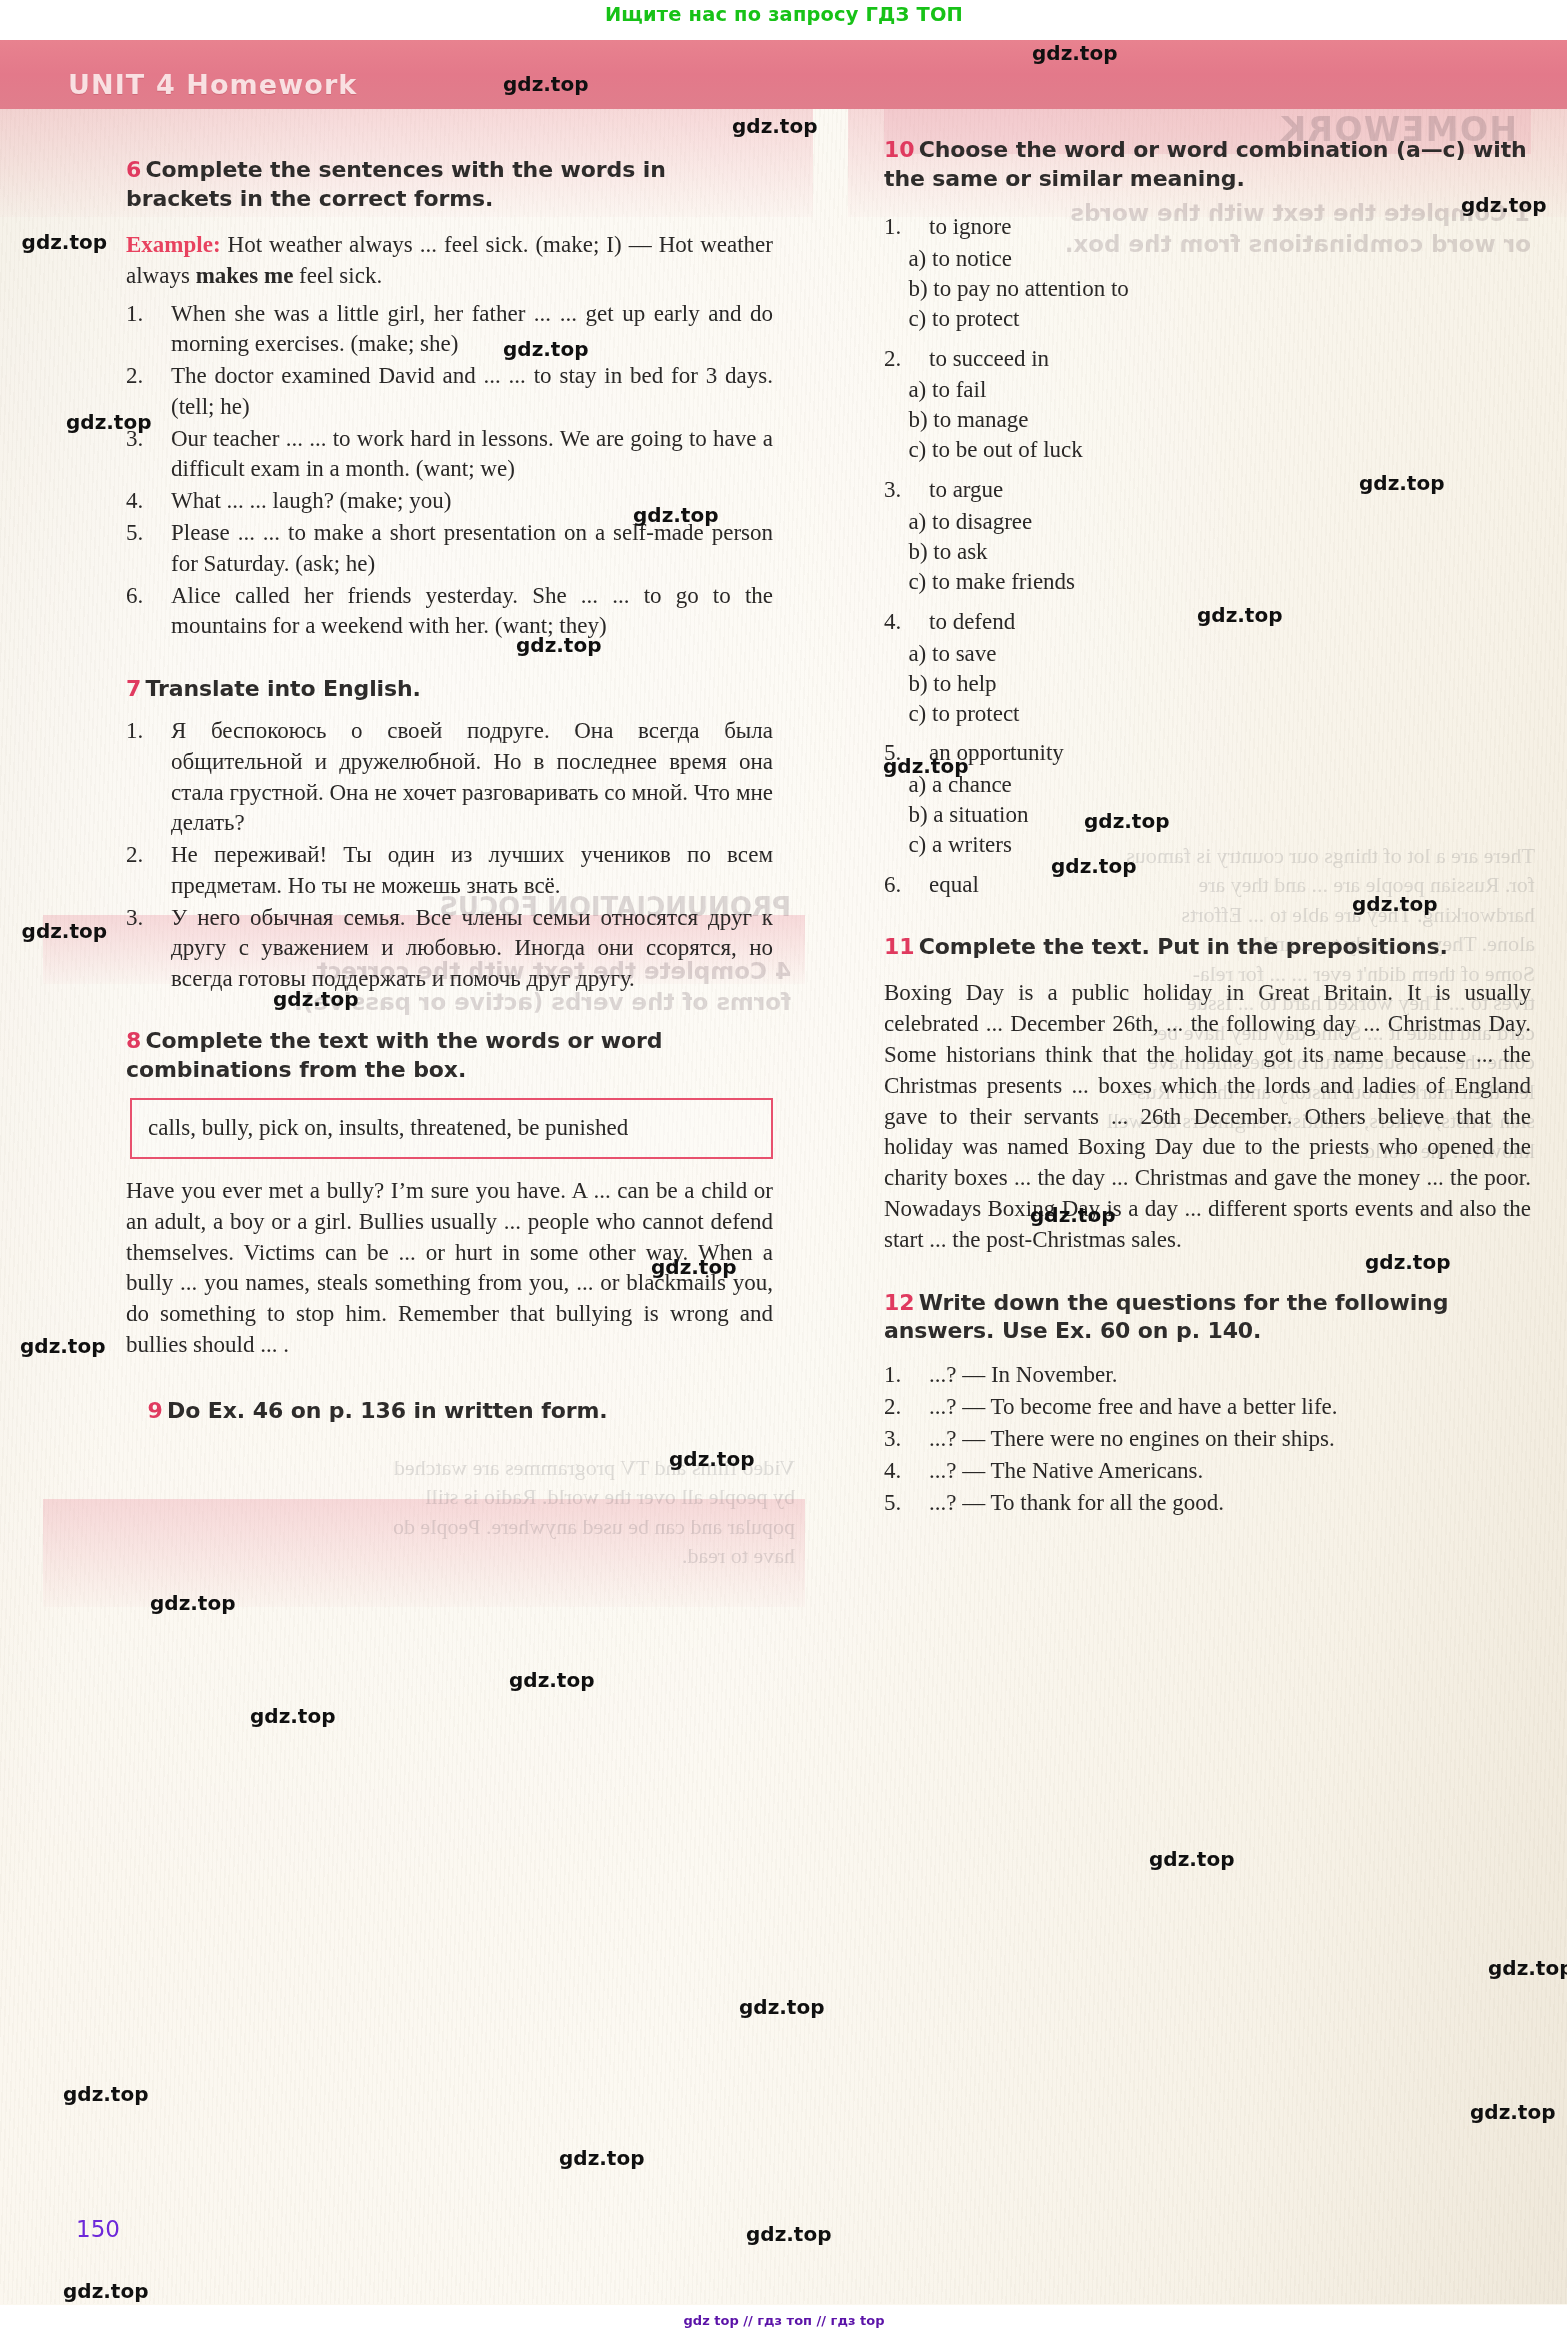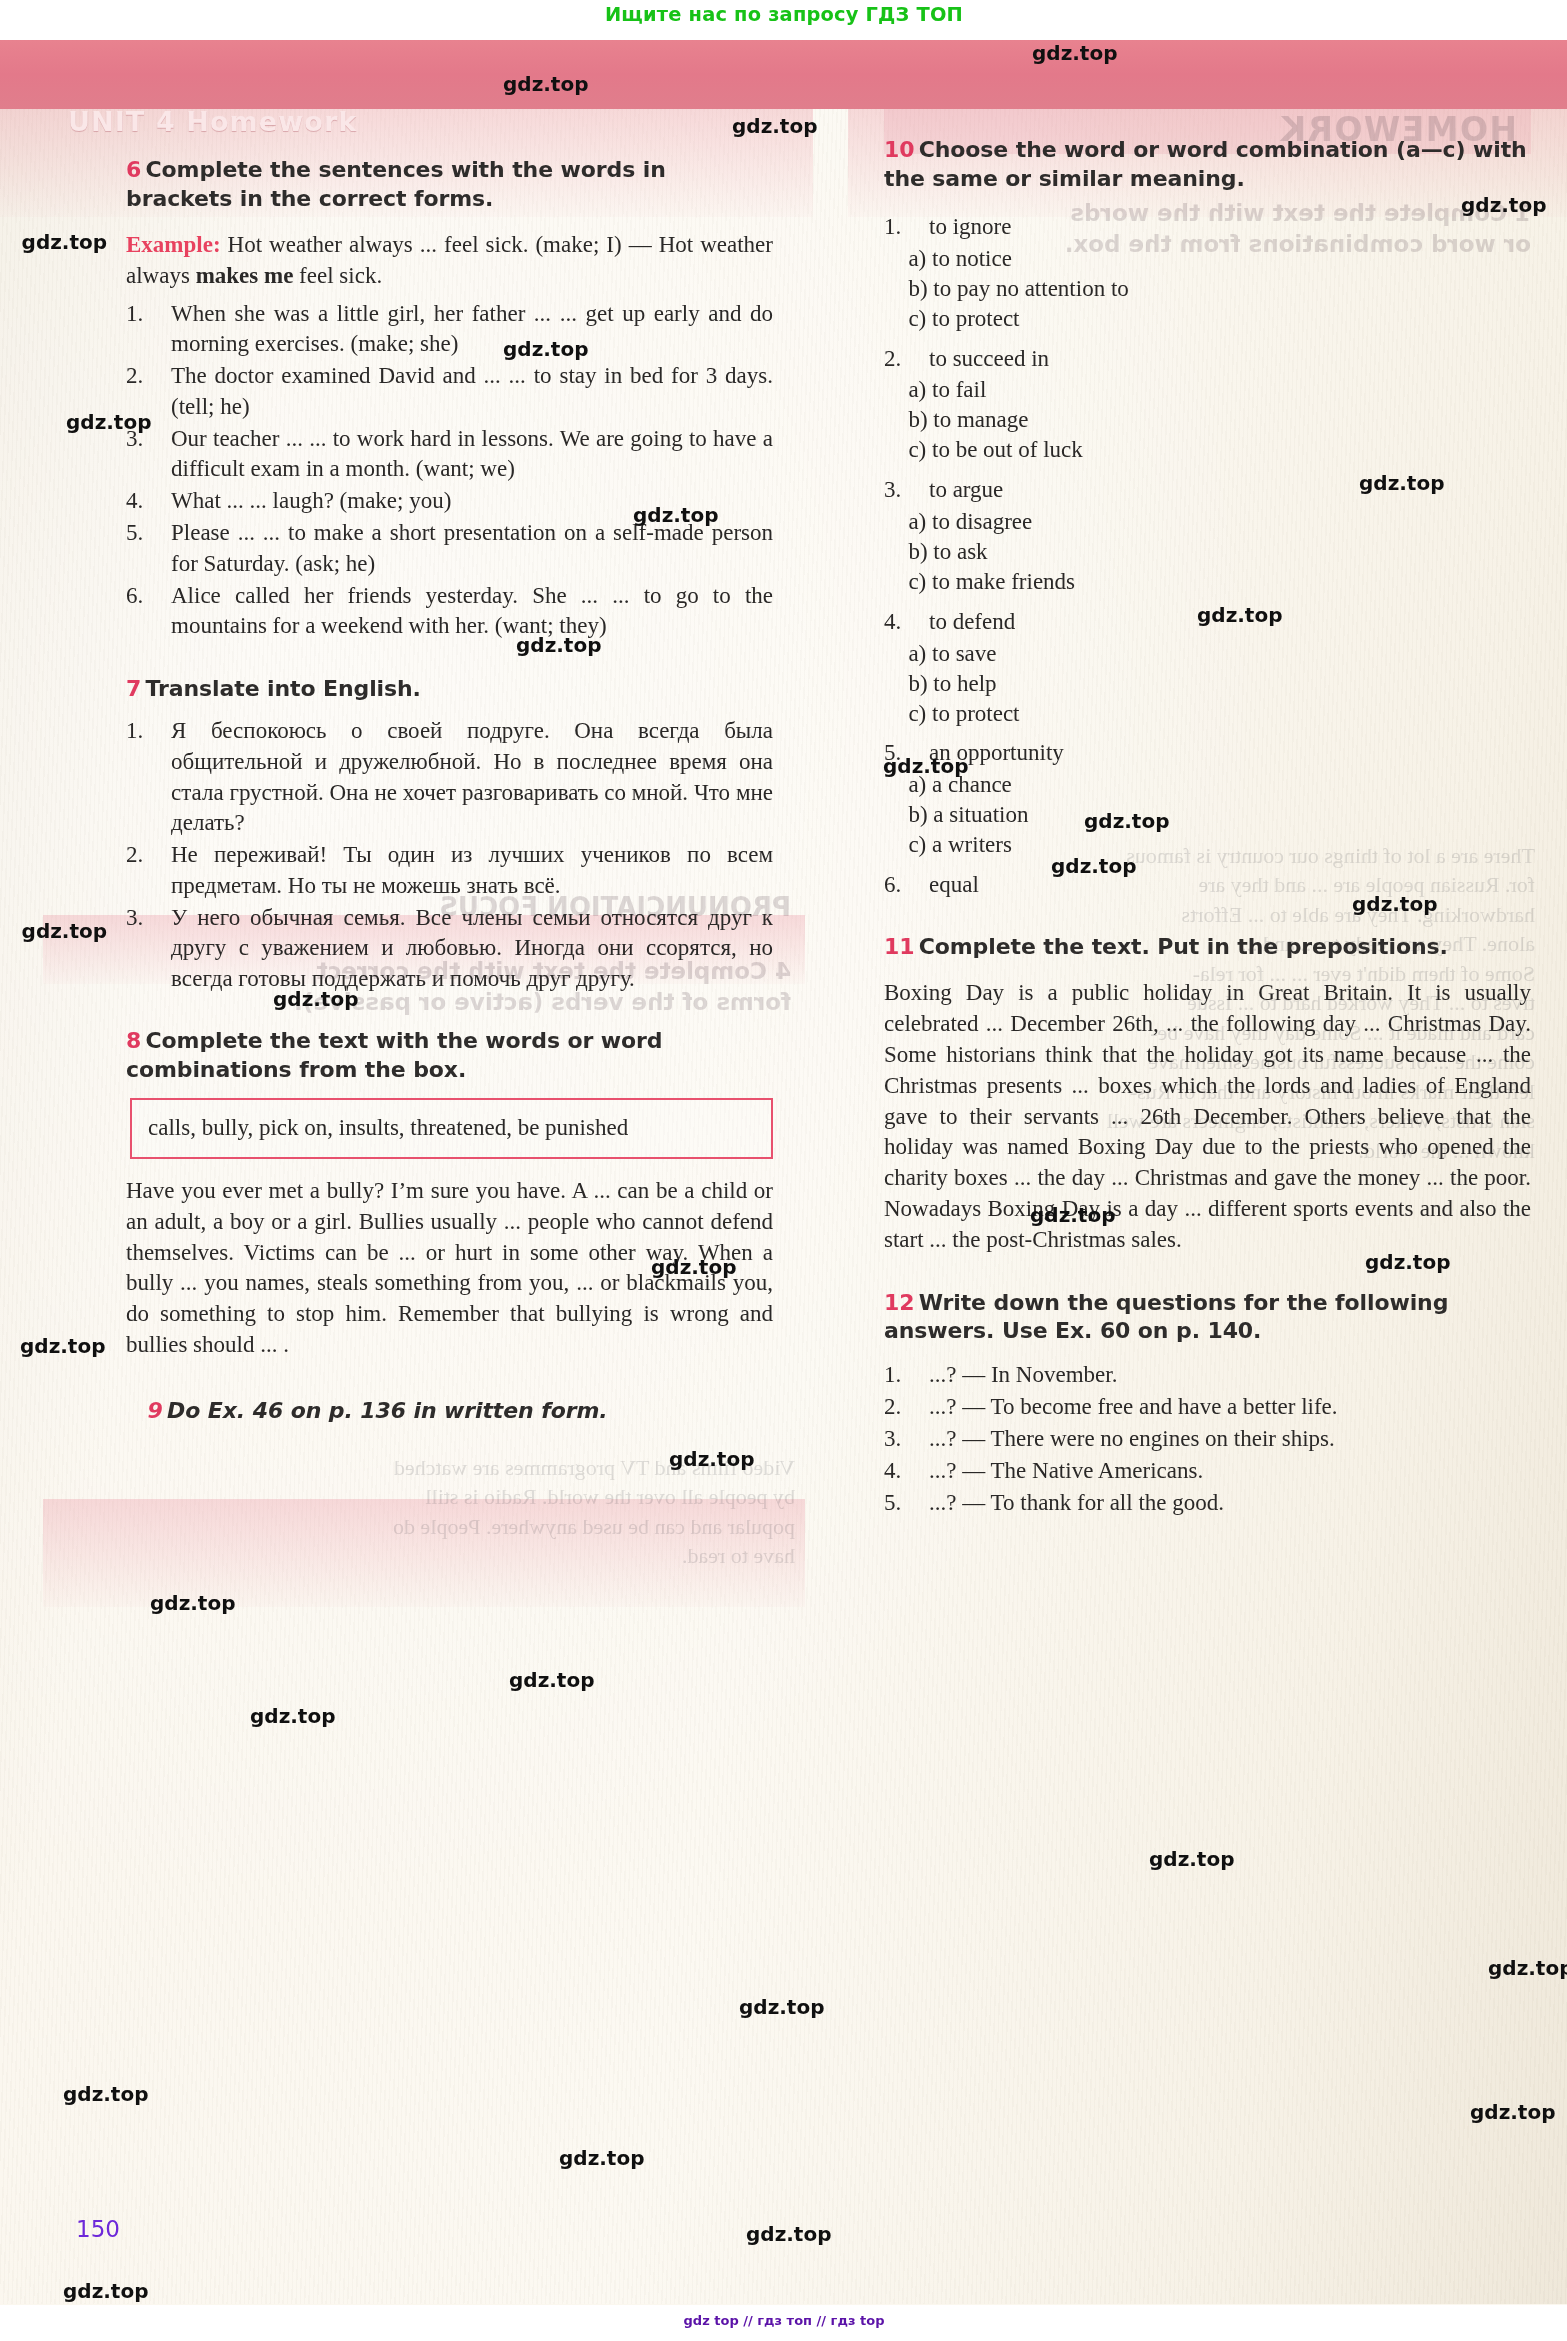--- a/index.html
+++ b/index.html
@@ -43,21 +43,20 @@
     background:linear-gradient(180deg,#e8828f 0%,#e3798a 50%,#e07e8c 100%);
     z-index:8;
   }
   .unit-title{
     position:absolute;left:68px;top:69px;
     font-family:"DejaVu Sans", sans-serif;
     font-size:27px;font-weight:700;letter-spacing:1.1px;
     color:#fbe9ea;opacity:.92;
     z-index:9;
     text-shadow:0 0.7px 0.7px rgba(160,60,75,.35);
-    margin-top:37px;
   }
 
   
   .pink-tint{position:absolute;background:linear-gradient(180deg,rgba(233,140,155,.30),rgba(233,140,155,.04));z-index:2;pointer-events:none;}
 
   
   .col{position:absolute;top:109px;width:647px;z-index:10;}
   .col-left{left:126px;}
   .col-right{left:884px;}
 
@@ -240,21 +239,21 @@
     </div>
 
     <div style="margin-top:33px;">
       <div class="ex-head">
         <span class="ex-num">8</span><span>Complete the text with the words or word combinations from the box.</span>
       </div>
       <div class="wordbox">calls, bully, pick on, insults, threatened, be punished</div>
       <p class="para">Have you ever met a bully? I’m sure you have. A ... can be a child or an adult, a boy or a girl. Bullies usually ... people who cannot defend themselves. Victims can be ... or hurt in some other way. When a bully ... you names, steals something from you, ... or blackmails you, do something to stop him. Remember that bullying is wrong and bullies should ... .</p>
     </div>
 
-    <div style="margin-top:36px;padding-left:21.6px;font-style:italic;">
+    <div style="margin-top:36px;padding-left:21.6px;">
       <div class="ex-head">
         <span class="ex-num">9</span><span>Do Ex. 46 on p. 136 in written form.</span>
       </div>
     </div>
 
   </div>
 
   <div class="col col-right">
 
     <div style="margin-top:27px;">

